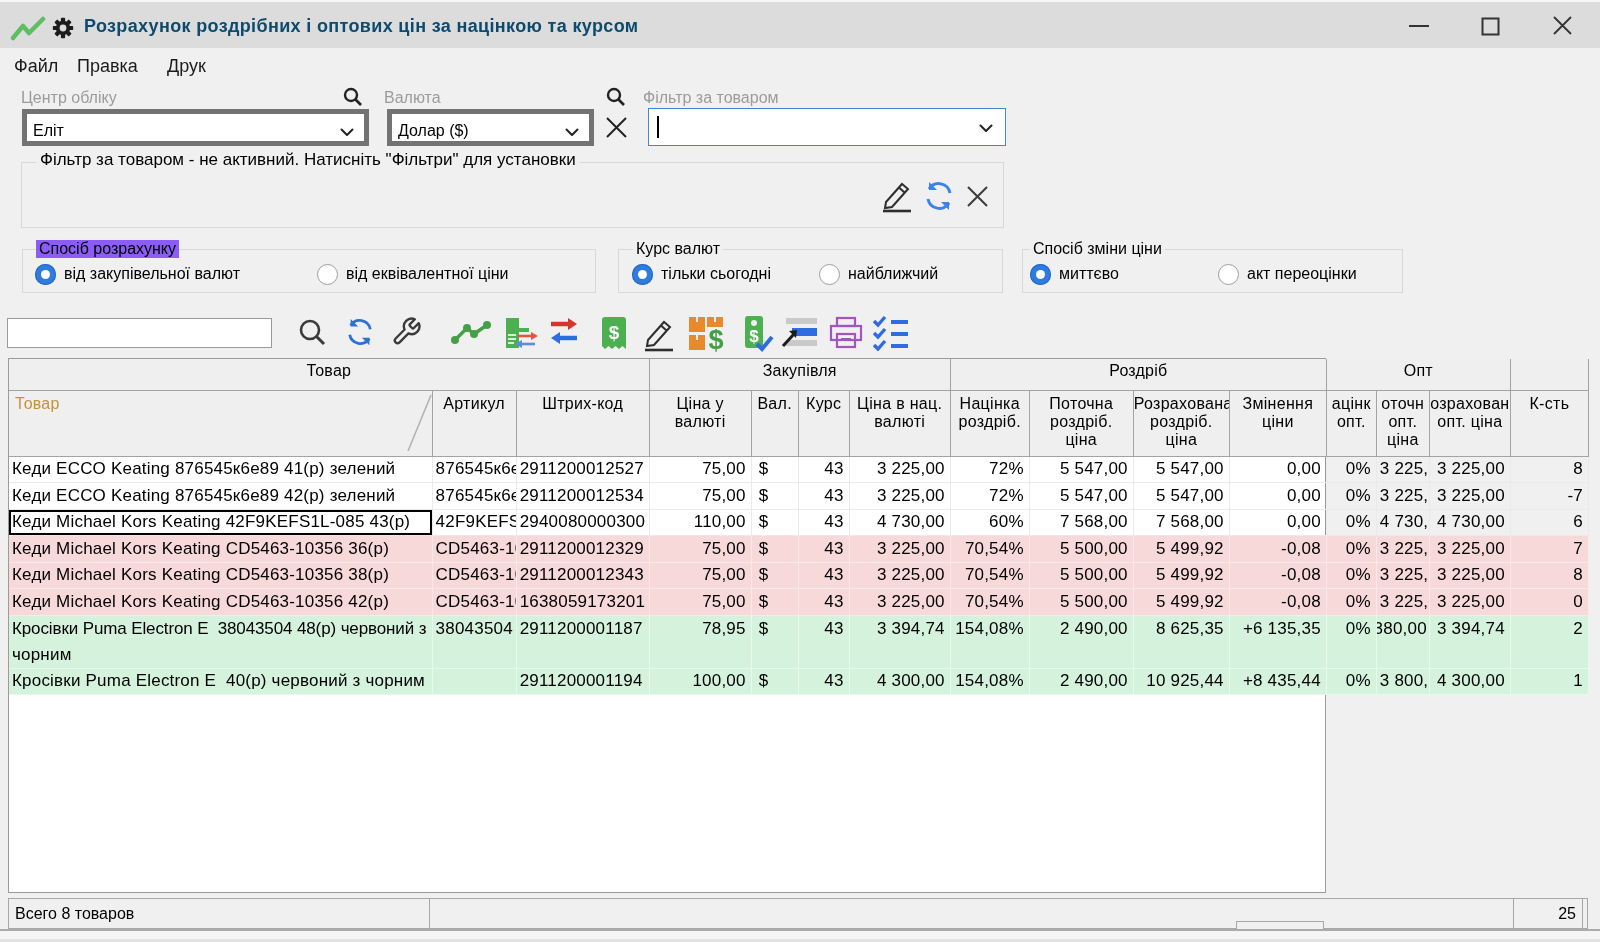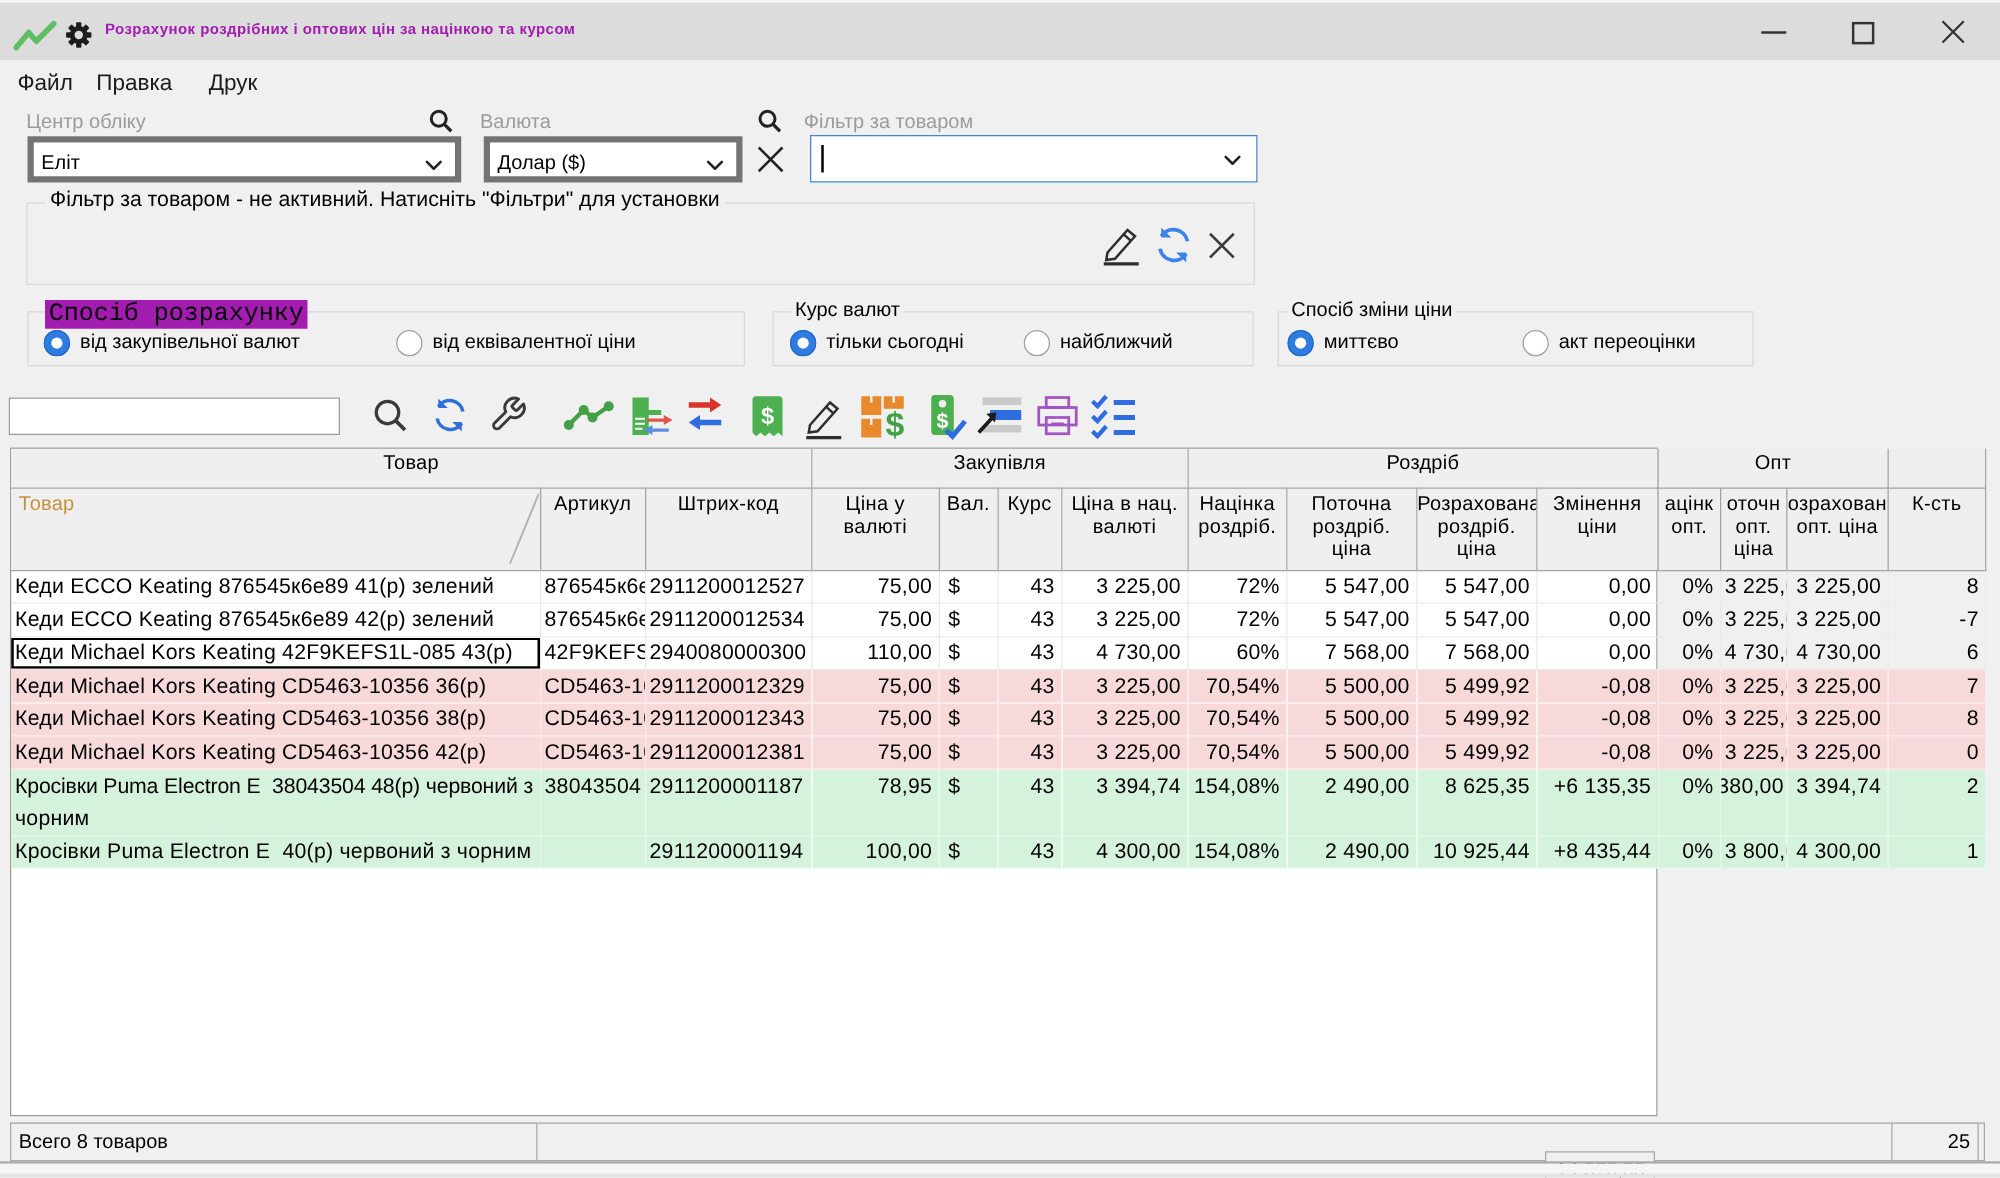--- a/index.html
+++ b/index.html
@@ -1,21 +1,21 @@
 <!DOCTYPE html>
 <html><head>
 <meta charset="utf-8">
 <style>
 * { margin:0; padding:0; box-sizing:border-box; }
 html,body { width:1600px; height:942px; overflow:hidden; }
 body { font-family:"Liberation Sans", sans-serif; background:#f0f0f0; position:relative; color:#000; }
 .abs { position:absolute; }
 
 #titlebar { left:0; top:0; width:1600px; height:48px; background:#dcdcdc; border-top:2px solid #f7f7f7; }
-#title-text { left:84px; top:16px; font-size:12px; font-weight:bold; color:#a21caf; letter-spacing:0.35px; }
+#title-text { left:84px; top:16px; font-size:18px; font-weight:bold; color:#0c4a6e; letter-spacing:0.35px; }
 
 .menu-item { top:56px; font-size:18px; color:#1b1b1b; }
 
 .lbl { font-size:16px; color:#9b9b9b; }
 .combo { background:#fff; border:5px solid #737373; height:37px; top:109px; }
 .combo .txt { position:absolute; left:6px; top:8px; font-size:16px; color:#000; }
 .radio { position:absolute; width:21px; height:21px; border-radius:50%; }
 .radio.on { background:#2f7ce0; box-shadow: inset 0 0 0 1px #2567c4; }
 .radio.on::after { content:""; position:absolute; left:6px; top:6px; width:9px; height:9px; background:#fff; border-radius:50%; }
 .radio.off { background:#fff; border:1.5px solid #9e9e9e; }
@@ -116,21 +116,21 @@
   <path d="M5,19 A 11.5 11.5 0 0 0 26,23"></path>
  </g>
  <path d="M6,2 L6,10 L14,10 Z" fill="#3b82ec"></path>
  <path d="M26,30 L26,22 L18,22 Z" fill="#3b82ec"></path>
 </svg>
 <svg class="abs" style="left:966px; top:185px;" width="24" height="24">
     <path d="M2,2 L21,21 M21,2 L2,21" stroke="#3c3c3c" stroke-width="2"></path>
   </svg>
 
 <div class="abs" style="left:22px; top:249px; width:574px; height:44px; border:1px solid #d8d8d8;"></div>
-<div class="abs" style="left:36px; top:240px; font-size:20px; background:#a21caf; padding:0 3px;font-family:Liberation Mono, monospace;">Спосіб розрахунку</div>
+<div class="abs" style="left:36px; top:240px; font-size:16px; background:#8b5cf6; padding:0 3px;">Спосіб розрахунку</div>
 <div class="radio on" style="left:35px; top:264px;"></div>
 <div class="rlbl" style="left:64px; top:265px;">від закупівельної валют</div>
 <div class="radio off" style="left:317px; top:264px;"></div>
 <div class="rlbl" style="left:346px; top:265px;">від еквівалентної ціни</div>
 
 <div class="abs" style="left:618px; top:249px; width:385px; height:44px; border:1px solid #d8d8d8;"></div>
 <div class="abs" style="left:633px; top:240px; font-size:16px; background:#f0f0f0; padding:0 3px;">Курс валют</div>
 <div class="radio on" style="left:632px; top:264px;"></div>
 <div class="rlbl" style="left:661px; top:265px;">тільки сьогодні</div>
 <div class="radio off" style="left:819px; top:264px;"></div>
@@ -369,21 +369,21 @@
           <td class="r">5 499,92</td>
           <td class="r">-0,08</td>
  <td class="r">0%</td>
           <td class="l" style="padding-left:3px;">3 225,00</td>
           <td class="r">3 225,00</td>
           <td class="r">8</td>
 </tr>
 <tr class="pink">
  <td class="l">Кеди Michael Kors Keating CD5463-10356 42(р)</td>
  <td class="l">CD5463-10356</td>
-          <td class="l">2911200012381</td>
+          <td class="l">1638059173201</td>
  <td class="r">75,00</td>
           <td class="l" style="padding-left:7px;">$</td>
           <td class="r">43</td>
           <td class="r">3 225,00</td>
  <td class="r">70,54%</td>
           <td class="r">5 500,00</td>
           <td class="r">5 499,92</td>
           <td class="r">-0,08</td>
  <td class="r">0%</td>
           <td class="l" style="padding-left:3px;">3 225,00</td>

